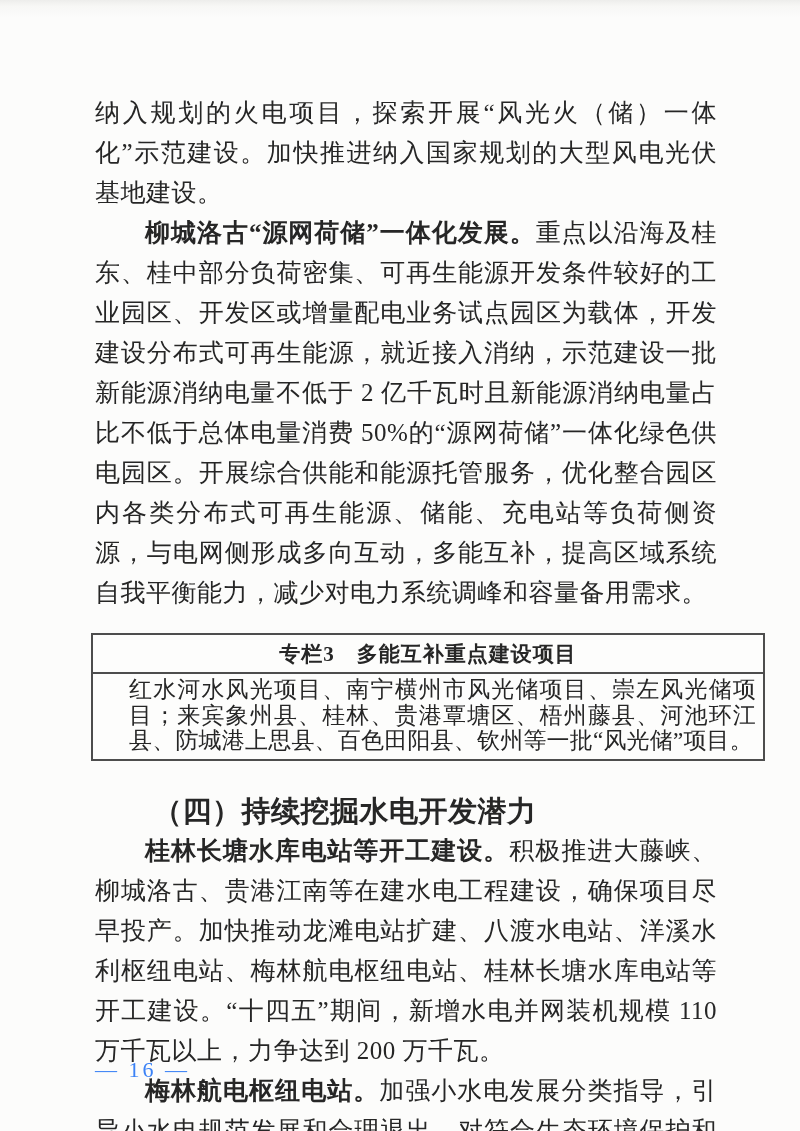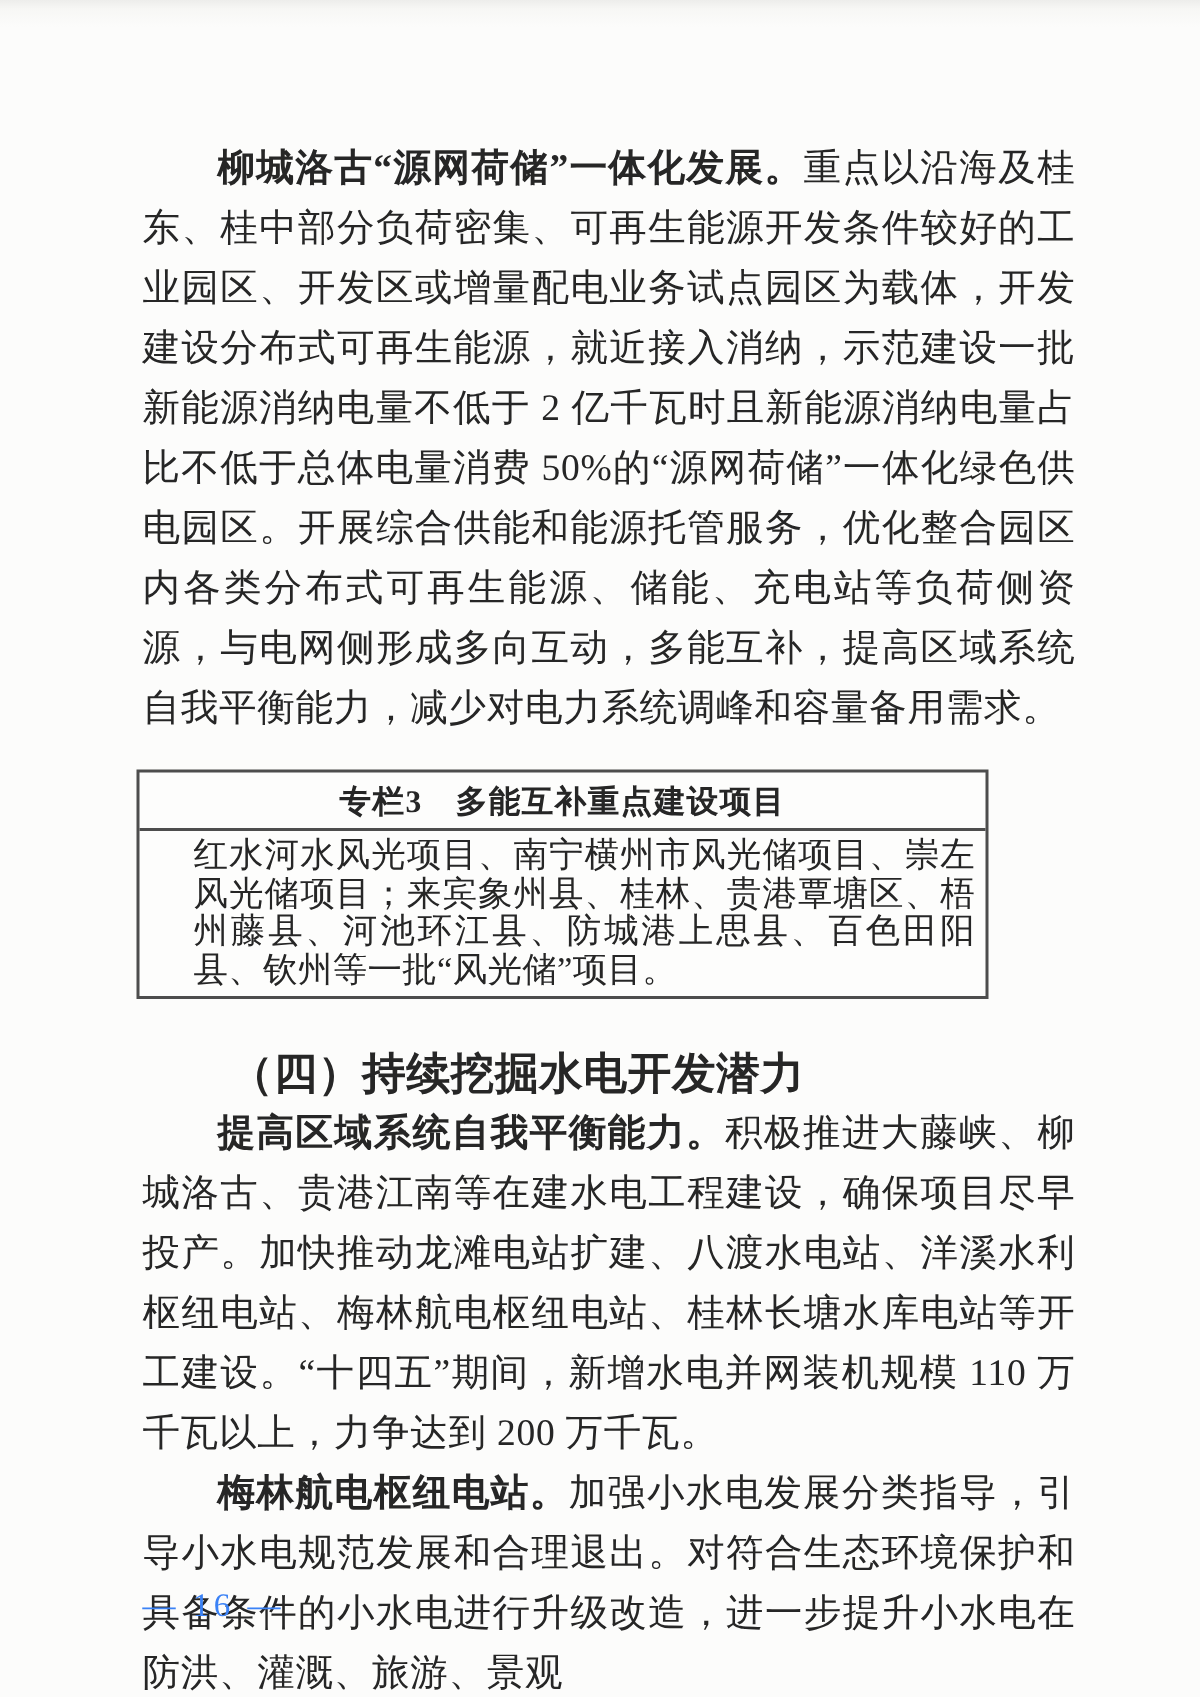--- a/index.html
+++ b/index.html
@@ -25,21 +25,21 @@
     line-height: 40px;
     text-align: justify;
     letter-spacing: 0.5px;
   }
   .para.indent { text-indent: 2em; }
   .lead { font-weight: bold; }
   .callout-box {
     margin-top: 20px;
     margin-bottom: 30px;
     margin-left: -4px;
-    width: 568px;
+    width: 674px;
     border: 2px solid #4d4d4d;
     background: #fdfdfc;
   }
   .box-title {
     font-size: 21px;
     font-weight: bold;
     text-align: center;
     line-height: 26px;
     padding: 6px 0 5px 0;
     border-bottom: 2px solid #4d4d4d;
@@ -67,29 +67,30 @@
     font-size: 22px;
     letter-spacing: 3px;
     color: #3b82f6;
   }
 </style>
 </head>
 <body>
 
 <div class="content">
 
+  <div class="para"><span>纳入规划的火电项目，探索开展“风光火（储）一体化”示范建设。加快推进纳入国家规划的大型风电光伏基地建设。</span></div>
 
   <div class="para indent"><span class="lead">柳城洛古“源网荷储”一体化发展。</span><span>重点以沿海及桂东、桂中部分负荷密集、可再生能源开发条件较好的工业园区、开发区或增量配电业务试点园区为载体，开发建设分布式可再生能源，就近接入消纳，示范建设一批新能源消纳电量不低于 2 亿千瓦时且新能源消纳电量占比不低于总体电量消费 50%的“源网荷储”一体化绿色供电园区。开展综合供能和能源托管服务，优化整合园区内各类分布式可再生能源、储能、充电站等负荷侧资源，与电网侧形成多向互动，多能互补，提高区域系统自我平衡能力，减少对电力系统调峰和容量备用需求。</span></div>
 
   <div class="callout-box">
     <div class="box-title">专栏3　多能互补重点建设项目</div>
     <div class="box-body">红水河水风光项目、南宁横州市风光储项目、崇左风光储项目；来宾象州县、桂林、贵港覃塘区、梧州藤县、河池环江县、防城港上思县、百色田阳县、钦州等一批“风光储”项目。</div>
   </div>
 
   <div class="section-heading">（四）持续挖掘水电开发潜力</div>
 
-  <div class="para indent"><span class="lead">提高区域系统自我平衡能力。</span><span>积极推进大藤峡、柳城洛古、贵港江南等在建水电工程建设，确保项目尽早投产。加快推动龙滩电站扩建、八渡水电站、洋溪水利枢纽电站、梅林航电枢纽电站、桂林长塘水库电站等开工建设。“十四五”期间，新增水电并网装机规模 110 万千瓦以上，力争达到 200 万千瓦。</span></div>
+  <div class="para indent"><span class="lead">桂林长塘水库电站等开工建设。</span><span>积极推进大藤峡、柳城洛古、贵港江南等在建水电工程建设，确保项目尽早投产。加快推动龙滩电站扩建、八渡水电站、洋溪水利枢纽电站、梅林航电枢纽电站、桂林长塘水库电站等开工建设。“十四五”期间，新增水电并网装机规模 110 万千瓦以上，力争达到 200 万千瓦。</span></div>
 
   <div class="para indent"><span class="lead">梅林航电枢纽电站。</span><span>加强小水电发展分类指导，引导小水电规范发展和合理退出。对符合生态环境保护和具备条件的小水电进行升级改造，进一步提升小水电在防洪、灌溉、旅游、景观</span></div>
 
 </div>
 
 <div class="page-footer">— 16 —</div>
 
 </body></html>

